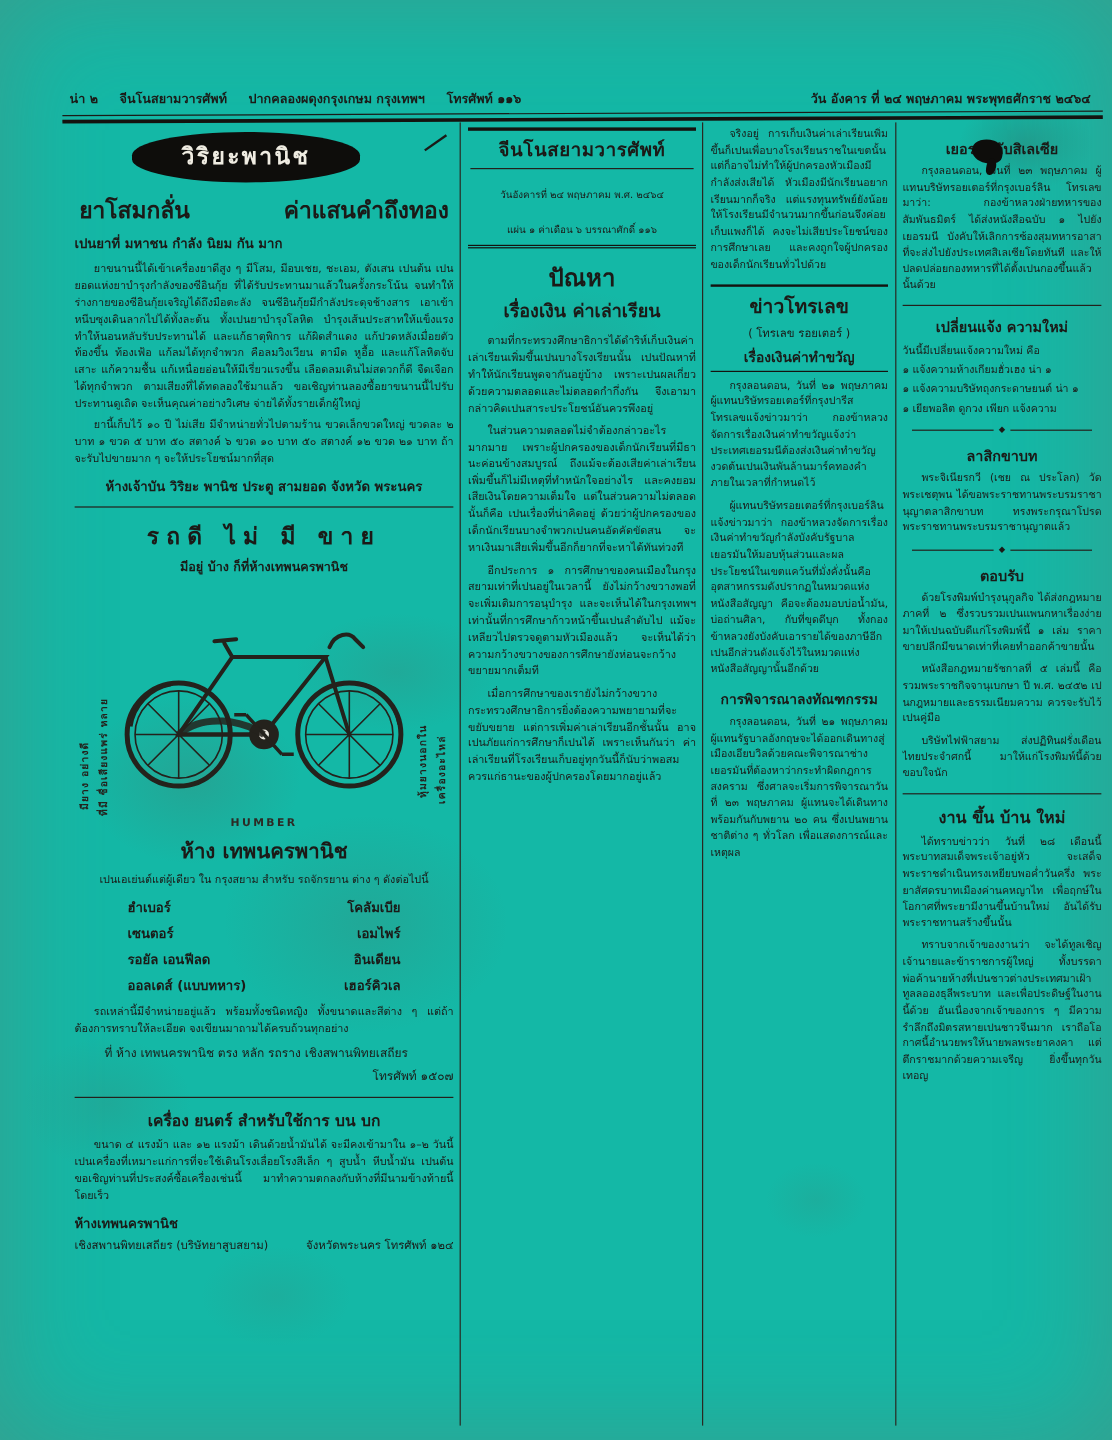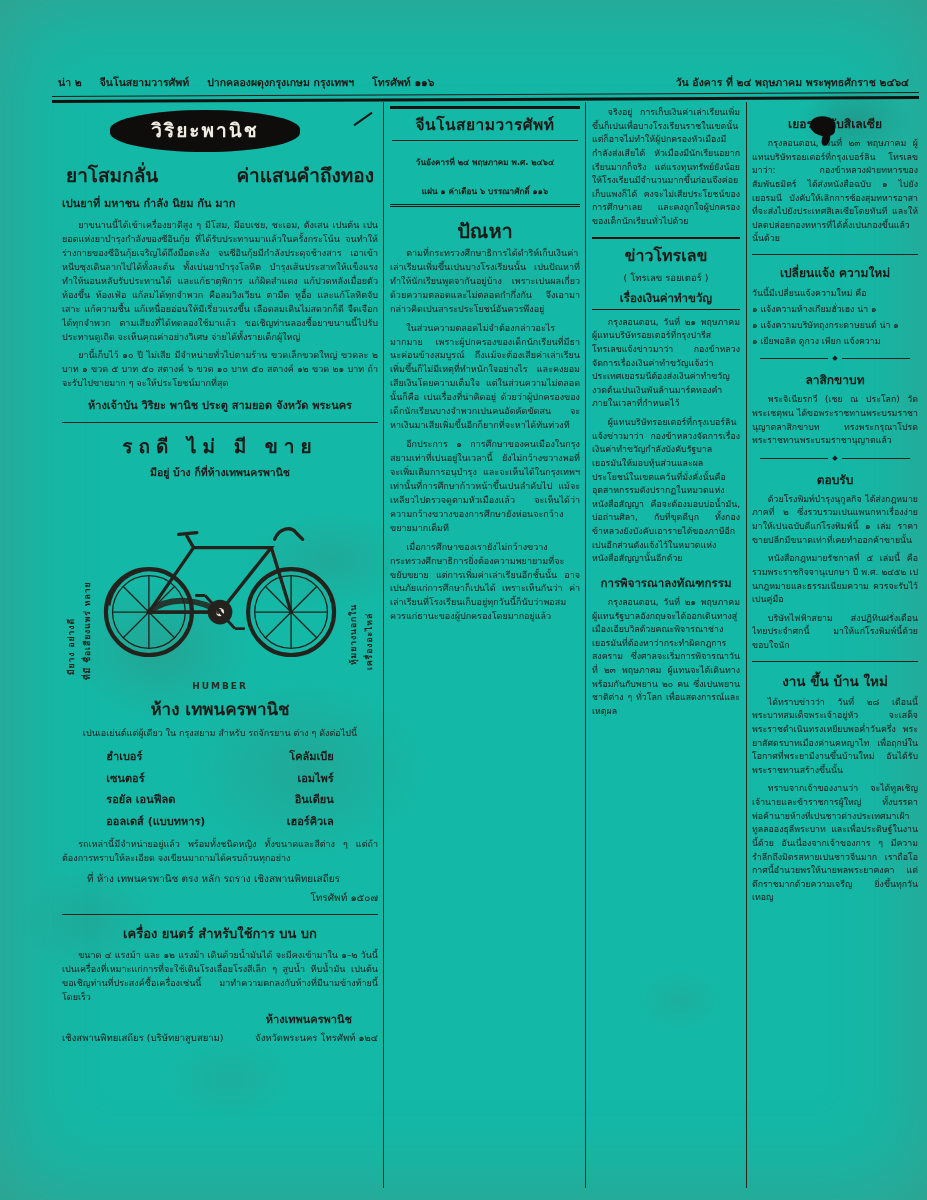--- a/index.html
+++ b/index.html
@@ -69,26 +69,26 @@
   .vr-a{right:18px;top:30px;height:150px;} .vr-b{right:2px;top:35px;height:150px;}
   .humber{position:absolute;left:50%;bottom:2px;transform:translateX(-50%);font-size:9px;letter-spacing:2px;color:#2c2a24;font-weight:bold;}
   .store{text-align:center;font-size:17px;font-weight:bold;margin:2px 0 4px;}
   .agent{text-align:center;font-size:9px;margin:0 0 6px;}
   .brands{width:72%;margin:0 auto 6px;}
   .brand-row{display:flex;justify-content:space-between;font-size:11px;line-height:1.95;font-weight:bold;}
   .bk-addr{font-size:10px;text-indent:2.5em;margin:2px 0;}
   .bk-tel{font-size:10px;text-indent:0;margin:4px 0 2px;}
   
   .eng-h{text-align:center;font-size:13px;font-weight:bold;margin:6px 0 5px;}
-  .eng-sign{text-align:right;font-size:11px;font-weight:bold;margin:6px 26px 2px 0;text-indent:0;}
+  .eng-sign{text-align:left;font-size:11px;font-weight:bold;margin:6px 26px 2px 0;text-indent:0;}
   .eng-foot{display:flex;justify-content:space-between;font-size:9.5px;margin-top:2px;}
   
   .mast{border-top:3px solid #14130f;border-bottom:3px double #14130f;text-align:center;padding:3px 2px 5px;margin-bottom:6px;}
   .mast .t{font-size:15.5px;font-weight:bold;letter-spacing:.5px;border-bottom:1px solid #23211c;padding-bottom:3px;margin-bottom:3px;}
-  .mast .s{font-size:8.2px;font-weight:bold;line-height:1.7;margin-top:15px;}
+  .mast .s{font-size:8.2px;font-weight:normal;line-height:1.7;margin-top:15px;}
   .ed-h1{text-align:center;font-size:20px;font-weight:bold;margin:8px 0 0;}
   .ed-h2{text-align:center;font-size:15px;font-weight:bold;margin:0 0 8px;}
   
   .tg-box{border-top:2px solid #14130f;border-bottom:1px solid #14130f;padding:4px 0 2px;margin:8px 0 6px;text-align:center;}
   .tg-h{font-size:16px;font-weight:bold;}
   .tg-s{font-size:9.5px;margin-top:2px;}
   .tg-t{font-size:11.5px;font-weight:bold;margin-top:4px;}
   .sec-h{text-align:center;font-size:11.5px;font-weight:bold;margin:8px 0 4px;}
   
   .c4 .sec-h{font-size:12px;}
@@ -207,20 +207,21 @@
     </div>
   </div>
 
   <div class="col c2">
     <div class="mast">
       <div class="t">จีนโนสยามวารศัพท์</div>
       <div class="s">วันอังคารที่ ๒๔ พฤษภาคม พ.ศ. ๒๔๖๔</div>
       <div class="s">แผ่น ๑ ค่าเดือน ๖ บรรณาศักดิ์ ๑๑๖</div>
     </div>
     <div class="ed-h1">ปัณหา</div>
+    <div class="ed-h2">เรื่องเงิน ค่าเล่าเรียน</div>
     <div>
         <p>ตามที่กระทรวงศึกษาธิการได้ดำริห์เก็บเงินค่าเล่าเรียนเพิ่มขึ้นเปนบางโรงเรียนนั้น เปนปัณหาที่ทำให้นักเรียนพูดจากันอยู่บ้าง เพราะเปนผลเกี่ยวด้วยความตลอดและไม่ตลอดกำกึ่งกัน จึงเอามากล่าวคิดเปนสาระประโยชน์อันควรพึงอยู่</p>
         <p>ในส่วนความตลอดไม่จำต้องกล่าวอะไรมากมาย เพราะผู้ปกครองของเด็กนักเรียนที่มีธานะค่อนข้างสมบูรณ์ ถึงแม้จะต้องเสียค่าเล่าเรียนเพิ่มขึ้นก็ไม่มีเหตุที่ทำหนักใจอย่างไร และคงยอมเสียเงินโดยความเต็มใจ แต่ในส่วนความไม่ตลอดนั้นก็คือ เปนเรื่องที่น่าคิดอยู่ ด้วยว่าผู้ปกครองของเด็กนักเรียนบางจำพวกเปนคนอัดคัดขัดสน จะหาเงินมาเสียเพิ่มขึ้นอีกก็ยากที่จะหาได้ทันท่วงที</p>
         <p>อีกประการ ๑ การศึกษาของคนเมืองในกรุงสยามเท่าที่เปนอยู่ในเวลานี้ ยังไม่กว้างขวางพอที่จะเพิ่มเติมการอนุบำรุง และจะเห็นได้ในกรุงเทพฯ เท่านั้นที่การศึกษาก้าวหน้าขึ้นเปนลำดับไป แม้จะเหลียวไปตรวจดูตามหัวเมืองแล้ว จะเห็นได้ว่าความกว้างขวางของการศึกษายังห่อนจะกว้างขยายมากเต็มที</p>
         <p>เมื่อการศึกษาของเรายังไม่กว้างขวาง กระทรวงศึกษาธิการยิ่งต้องความพยายามที่จะขยับขยาย แต่การเพิ่มค่าเล่าเรียนอีกชั้นนั้น อาจเปนภัยแก่การศึกษาก็เปนได้ เพราะเห็นกันว่า ค่าเล่าเรียนที่โรงเรียนเก็บอยู่ทุกวันนี้ก็นับว่าพอสมควรแก่ธานะของผู้ปกครองโดยมากอยู่แล้ว</p>
       </div>
   </div>
 
   <div class="col c3">
     <div>

